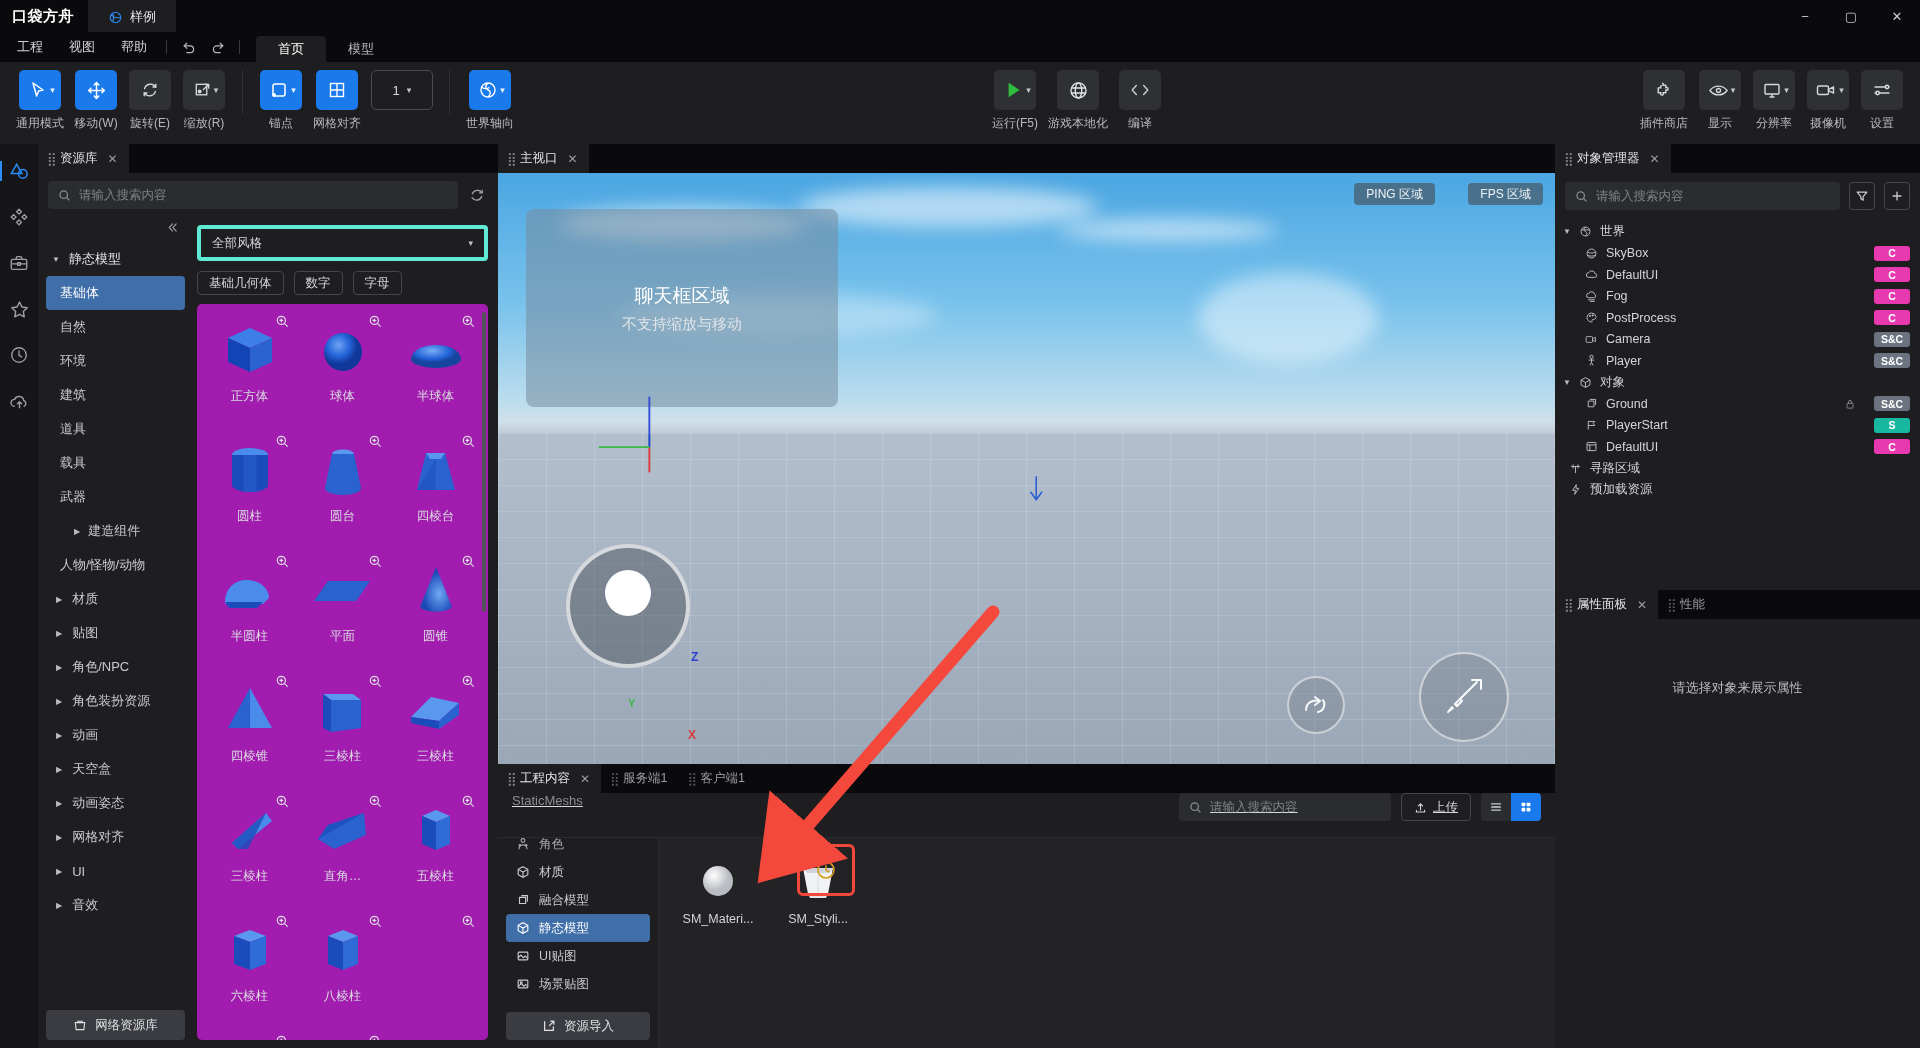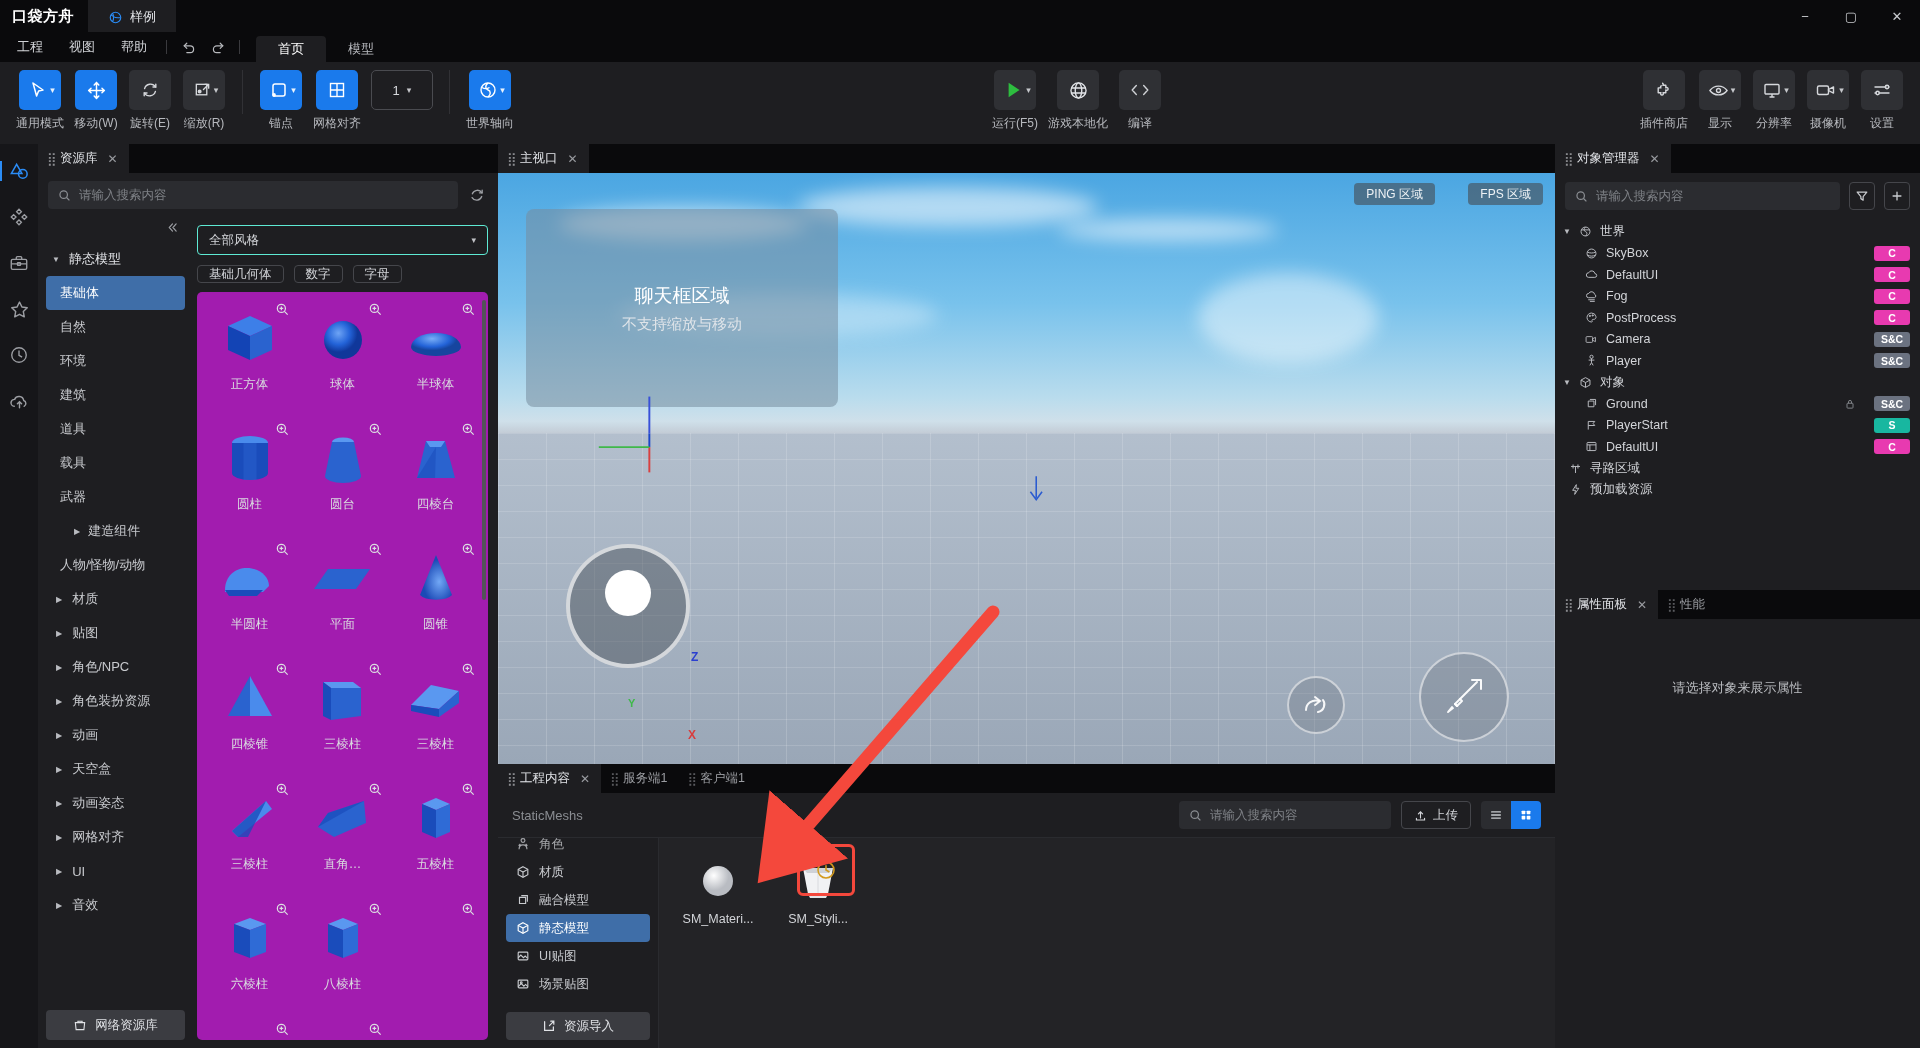--- a/index.html
+++ b/index.html
@@ -66,23 +66,23 @@
   .collapse-row { display: flex; justify-content: flex-end; padding: 4px 6px 8px 0; color: #9fa1a6; font-size: 12px; }
   .cat-list { flex: 1; overflow: hidden; }
   .cat { height: 34px; display: flex; align-items: center; border-radius: 4px; font-size: 13px; color: #c8cace; padding-left: 14px; }
   .cat.root { padding-left: 6px; gap: 9px; color: #e3e5e9; }
   .cat.sub { padding-left: 28px; gap: 8px; }
   .cat.group { padding-left: 10px; gap: 10px; }
   .cat.sel { background: #3f6ea8; color: #ffffff; }
   .tri { font-size: 8px; color: #b9bbc0; }
   .netlib-btn { height: 30px; margin-top: auto; background: #3b3c41; border-radius: 4px; display: flex; align-items: center; justify-content: center; gap: 8px; font-size: 12.5px; color: #e0e2e6; }
   .grid-col { flex: 1; display: flex; flex-direction: column; padding: 8px 10px 8px 4px; min-width: 0; }
-  .style-select { height: 30px; border: 1px solid #5eead4; border-radius: 4px; display: flex; align-items: center; justify-content: space-between; padding: 0 11px; font-size: 12.5px; color: #d2d4d8; }
+  .style-select { height: 36px; border: 4px solid #5eead4; border-radius: 4px; display: flex; align-items: center; justify-content: space-between; padding: 0 11px; font-size: 12.5px; color: #d2d4d8; }
   .chips { display: flex; gap: 10px; margin-top: 10px; }
-  .chip { height: 18px; border: 1px solid #45464b; border-radius: 4px; display: flex; align-items: center; padding: 0 11px; font-size: 12.5px; color: #d2d4d8; }
+  .chip { height: 24px; border: 1px solid #45464b; border-radius: 4px; display: flex; align-items: center; padding: 0 11px; font-size: 12.5px; color: #d2d4d8; }
   .assets-scroll { margin-top: 9px; flex: 1; background: #a21caf; border-radius: 5px; position: relative; overflow: hidden; padding: 8px 6px 0 6px; }
   .asset-grid { display: grid; grid-template-columns: repeat(3, 1fr); gap: 2px 0; }
   .asset-cell { height: 118px; display: flex; flex-direction: column; align-items: center; justify-content: flex-start; position: relative; padding-top: 6px; }
   .asset-thumb { width: 74px; height: 66px; display: flex; align-items: center; justify-content: center; position: relative; }
   .asset-name { font-size: 12.5px; color: #d9dbdf; margin-top: 4px; white-space: nowrap; }
   .mag { position: absolute; top: 2px; right: 6px; color: #dcdee2; }
   .vscroll { position: absolute; right: 2px; top: 8px; width: 4px; height: 300px; background: #525358; border-radius: 2px; }
 
   
   .center { flex: 1; display: flex; flex-direction: column; min-width: 0; background: #0a0a0c; }
@@ -100,21 +100,21 @@
   .chatbox .t2 { font-size: 15px; color: #dfe4e9; }
   .pill { position: absolute; top: 10px; height: 22px; border-radius: 4px; background: rgba(70,90,106,.72); display: flex; align-items: center; justify-content: center; padding: 0 12px; font-size: 12px; color: #eef2f5; }
   .joystick { position: absolute; left: 68px; bottom: 96px; width: 124px; height: 124px; border-radius: 50%; border: 4px solid rgba(255,255,255,.68); background: rgba(60,66,74,.42); display: flex; align-items: flex-start; justify-content: center; padding-top: 22px; }
   .knob { width: 46px; height: 46px; border-radius: 50%; background: #fff; }
   .axis { position: absolute; font-size: 12px; font-weight: 700; }
   .act-btn { position: absolute; border-radius: 50%; border: 2px solid rgba(255,255,255,.55); background: rgba(110,120,132,.34); display: flex; align-items: center; justify-content: center; color: rgba(255,255,255,.92); }
   .arrow-overlay { position: absolute; left: 0; top: 0; pointer-events: none; }
 
   
   .content-panel { flex: 1; display: flex; flex-direction: column; background: #1e1e21; min-height: 0; }
-  .cp-toolrow { height: 44px; display: flex; align-items: center; padding: 0 14px; gap: 10px; flex: 0 0 44px; }
+  .cp-toolrow { height: 44px; display: flex; align-items: flex-start; padding: 0 14px; gap: 10px; flex: 0 0 44px; text-decoration: underline; }
   .breadcrumb { font-size: 13px; color: #8a8d92; }
   .cp-search { width: 212px; height: 28px; background: #2b2c30; border-radius: 4px; display: flex; align-items: center; gap: 8px; padding: 0 10px; font-size: 12.5px; color: #7e8186; }
   .upload-btn { height: 28px; border: 1px solid #45464b; border-radius: 4px; display: flex; align-items: center; gap: 6px; padding: 0 12px; font-size: 12.5px; color: #d2d4d8; }
   .viewtoggle { display: flex; height: 28px; border-radius: 4px; overflow: hidden; }
   .vt { width: 30px; display: flex; align-items: center; justify-content: center; background: #2b2c30; color: #c9cbcf; }
   .vt.on { background: #1a7aec; color: #fff; }
   .cp-split { flex: 1; display: flex; min-height: 0; border-top: 1px solid #2a2b2f; }
   .cp-tree { width: 160px; flex: 0 0 160px; background: #1e1e21; display: flex; flex-direction: column; padding: 0 8px 8px 8px; position: relative; }
   .tnode { height: 28px; display: flex; align-items: center; gap: 9px; font-size: 12.5px; color: #c8cace; padding-left: 10px; border-radius: 4px; }
   .tnode.sel { background: #3f6ea8; color: #fff; }

